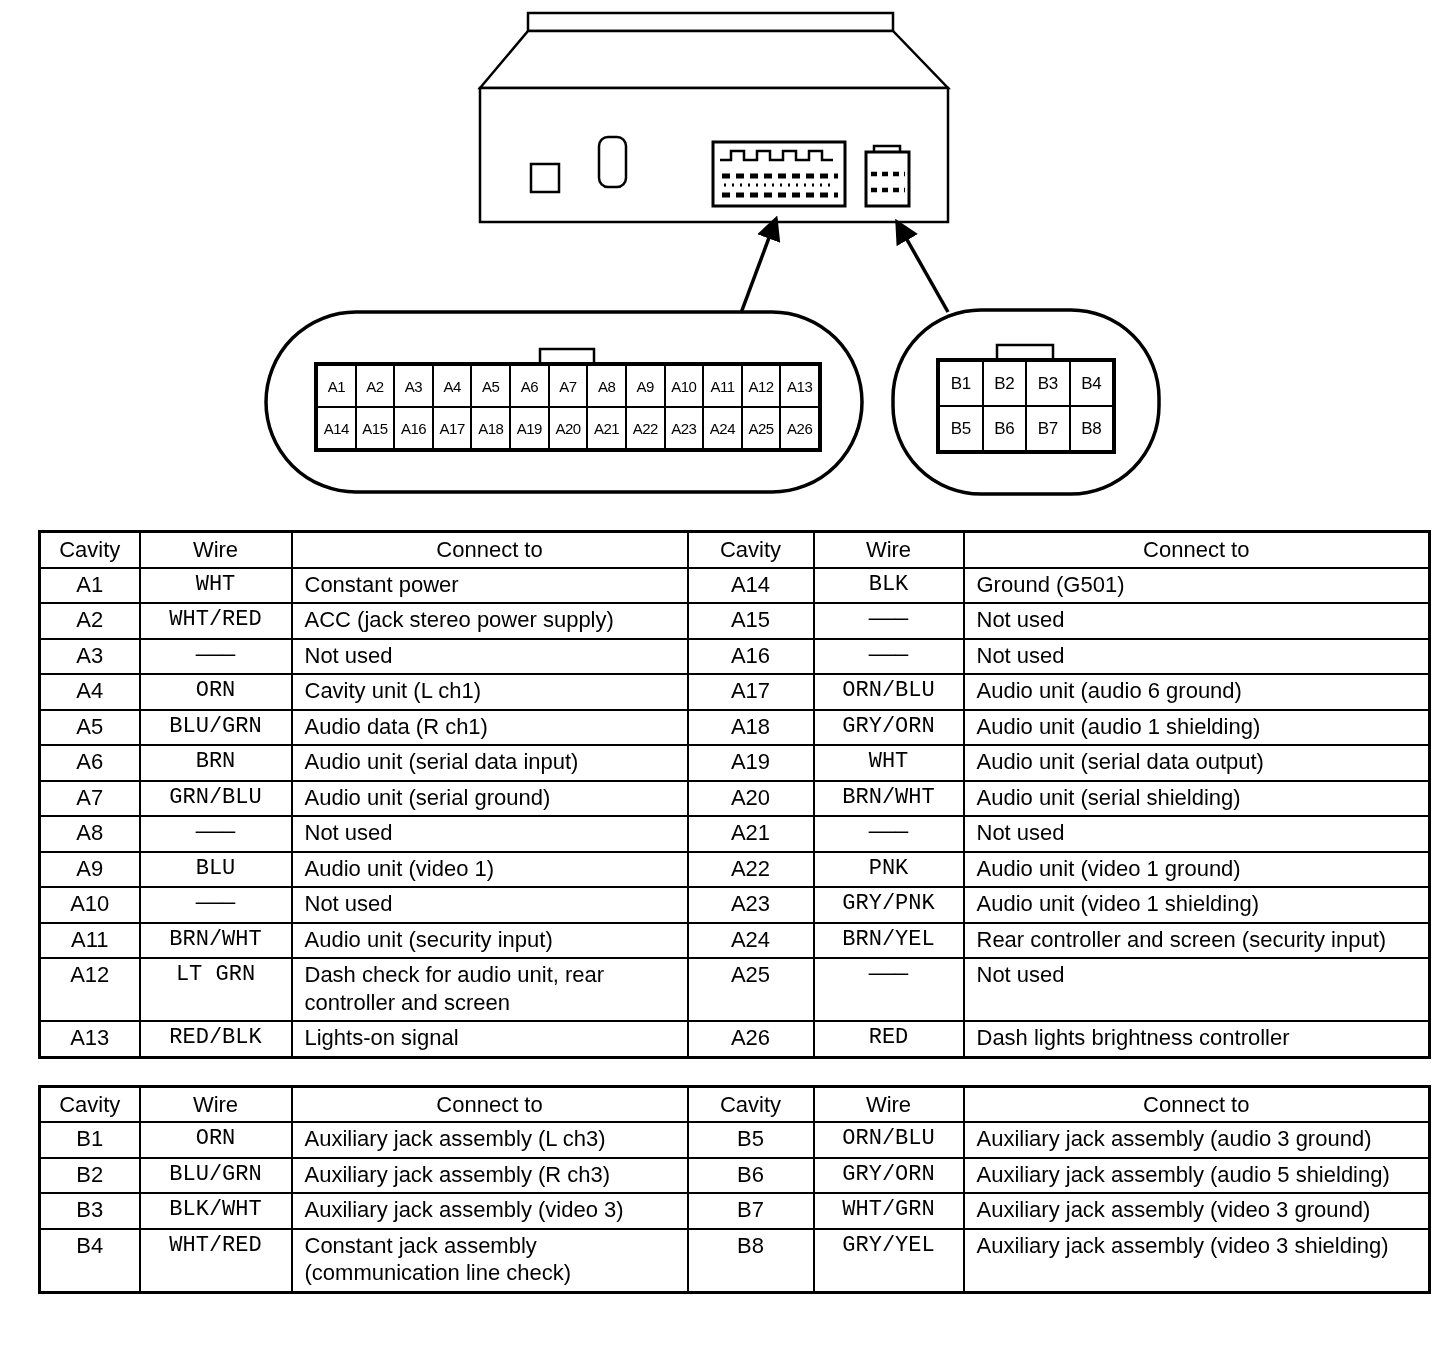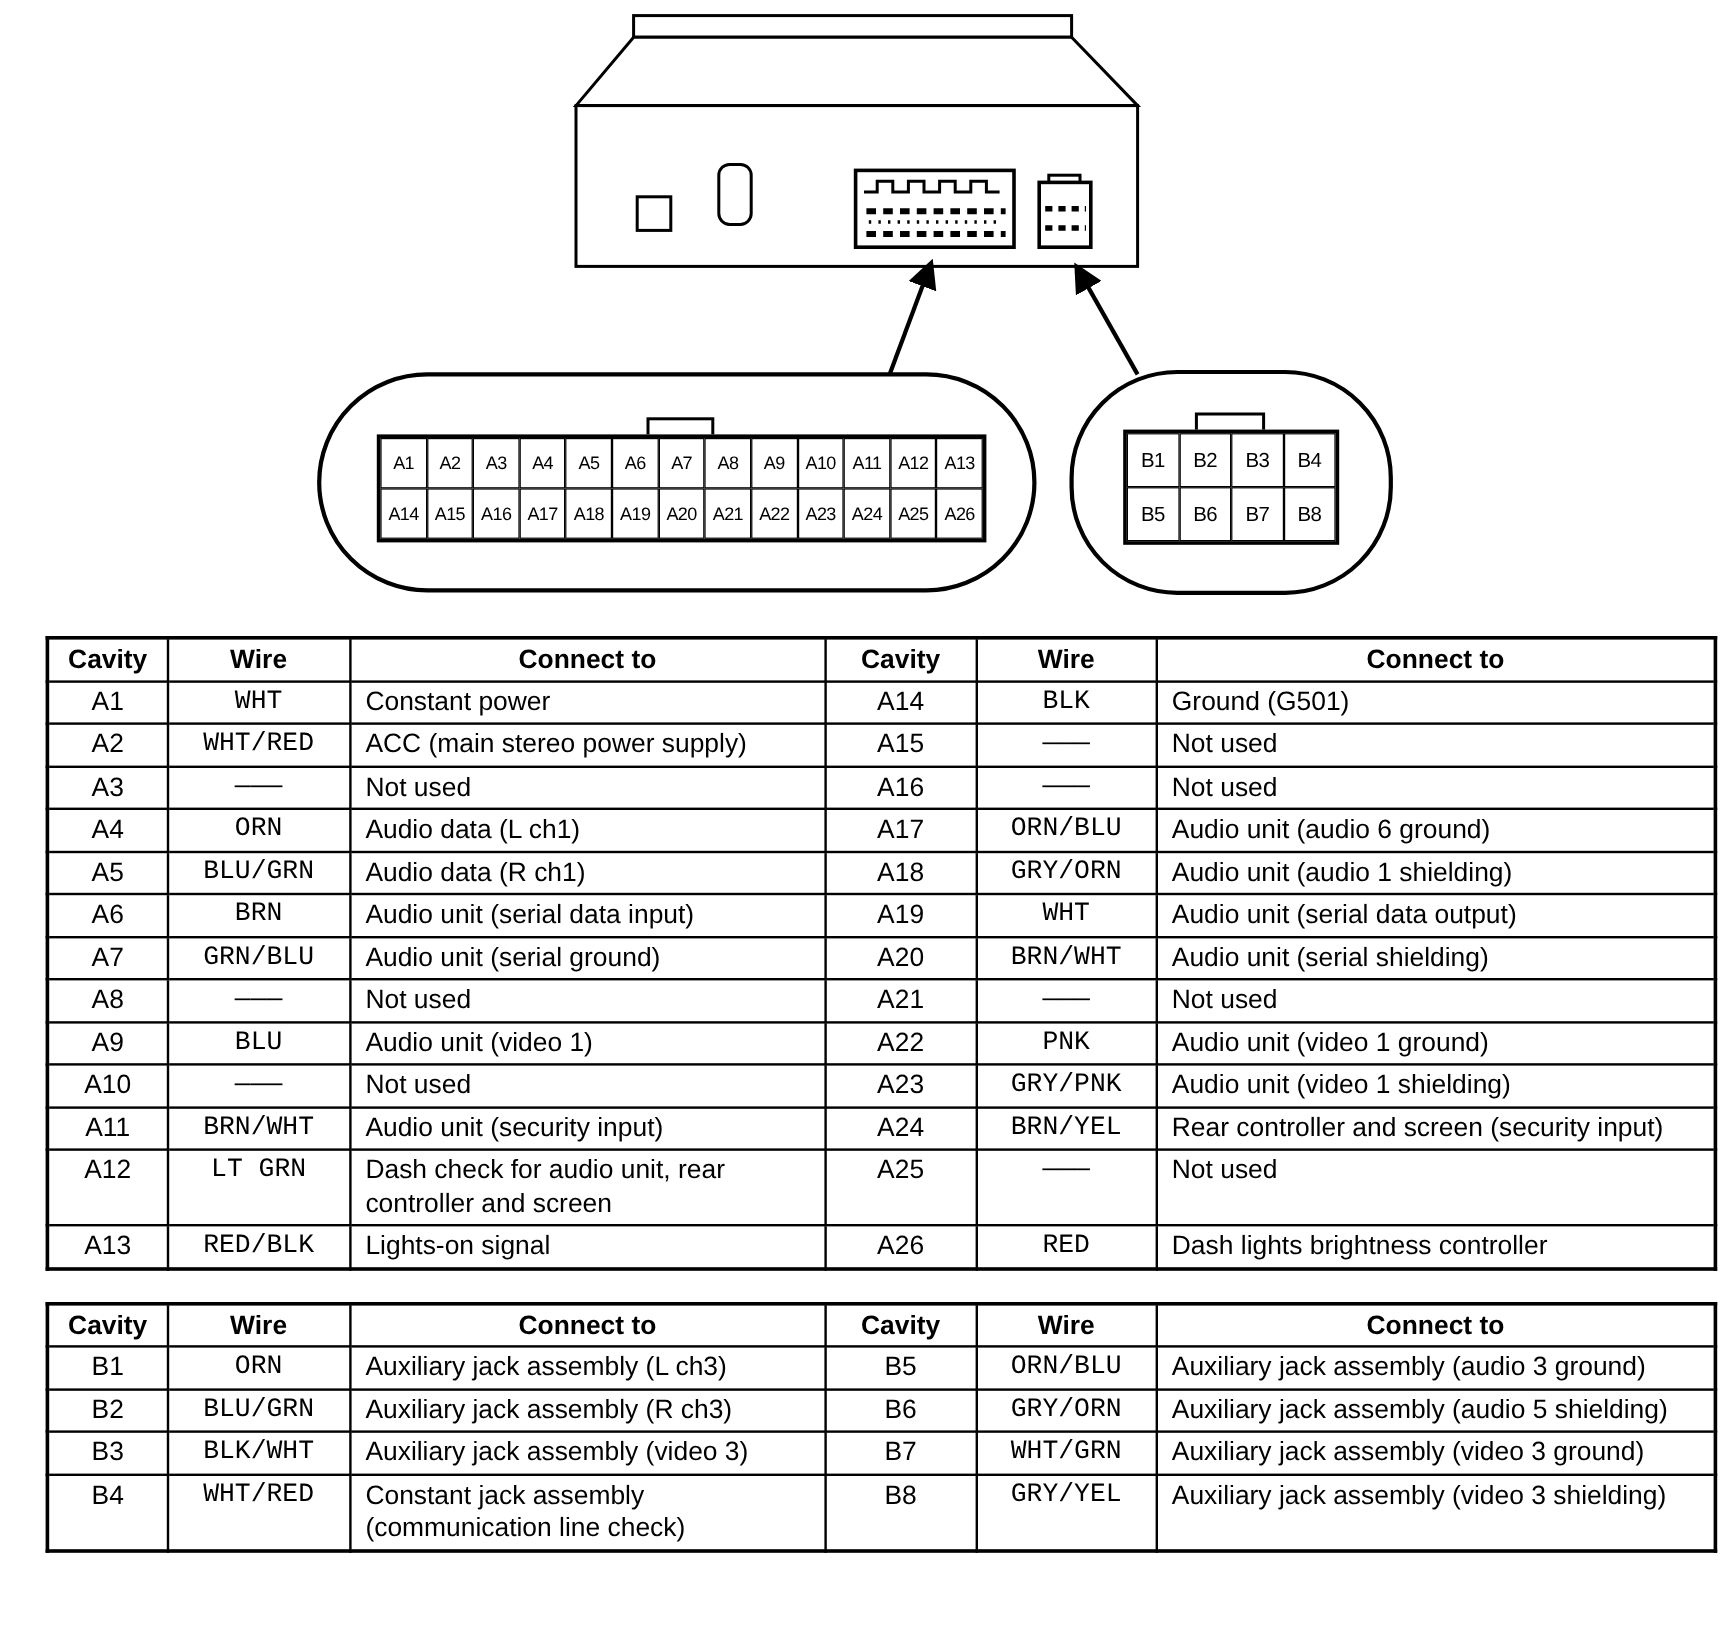--- a/index.html
+++ b/index.html
@@ -17,21 +17,21 @@
   .pin-cell { border:1.5px solid #000; display:flex; align-items:center;
     justify-content:center; font-size:15px; letter-spacing:-0.5px; }
   #pin-grid-a { left:314px; top:362px; width:508px; height:90px; }
   #pin-grid-b { left:936px; top:358px; width:180px; height:96px; }
   #pin-grid-b .pin-cell { font-size:17px; }
 
   .wire-table { border-collapse:collapse; table-layout:fixed;
     margin:0 0 0 38px; width:1390px; border:3px solid #000; background:#fff; }
   .wire-table th, .wire-table td { border:2px solid #000; font-size:22px;
     line-height:1.25; padding:2px 8px 4px; vertical-align:top; overflow:hidden; }
-  .wire-table th { font-weight:bold; text-align:center; padding:3px 8px; }
+  .wire-table th { font-weight:normal; text-align:center; padding:3px 8px; }
   .wire-table td.c0, .wire-table td.c3 { text-align:center; }
   .wire-table td.c1, .wire-table td.c4 { text-align:center;font-family:Liberation Mono, monospace; }
   .wire-table td.c2, .wire-table td.c5 { text-align:left; padding-left:12px; }
   #table-a { margin-top:18px; }
   #table-b { margin-top:26px; }
   col.w0 { width:100px; } col.w1 { width:152px; } col.w2 { width:396px; }
   col.w3 { width:126px; } col.w4 { width:150px; } col.w5 { width:466px; }
 </style>
 </head>
 <body>
@@ -156,37 +156,37 @@
         <td class="c0">A1</td>
         <td class="c1">WHT</td>
         <td class="c2">Constant power</td>
         <td class="c3">A14</td>
         <td class="c4">BLK</td>
         <td class="c5">Ground (G501)</td>
       </tr>
       <tr>
         <td class="c0">A2</td>
         <td class="c1">WHT/RED</td>
-        <td class="c2">ACC (main stereo power supply)</td>
+        <td class="c2">ACC (jack stereo power supply)</td>
         <td class="c3">A15</td>
         <td class="c4">———</td>
         <td class="c5">Not used</td>
       </tr>
       <tr>
         <td class="c0">A3</td>
         <td class="c1">———</td>
         <td class="c2">Not used</td>
         <td class="c3">A16</td>
         <td class="c4">———</td>
         <td class="c5">Not used</td>
       </tr>
       <tr>
         <td class="c0">A4</td>
         <td class="c1">ORN</td>
-        <td class="c2">Audio data (L ch1)</td>
+        <td class="c2">Cavity unit (L ch1)</td>
         <td class="c3">A17</td>
         <td class="c4">ORN/BLU</td>
         <td class="c5">Audio unit (audio 6 ground)</td>
       </tr>
       <tr>
         <td class="c0">A5</td>
         <td class="c1">BLU/GRN</td>
         <td class="c2">Audio data (R ch1)</td>
         <td class="c3">A18</td>
         <td class="c4">GRY/ORN</td>

